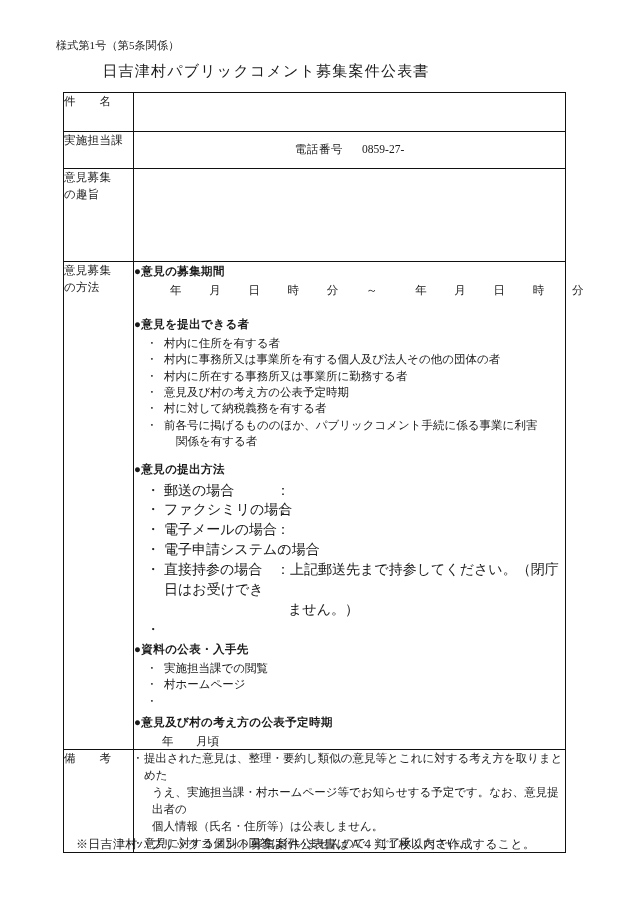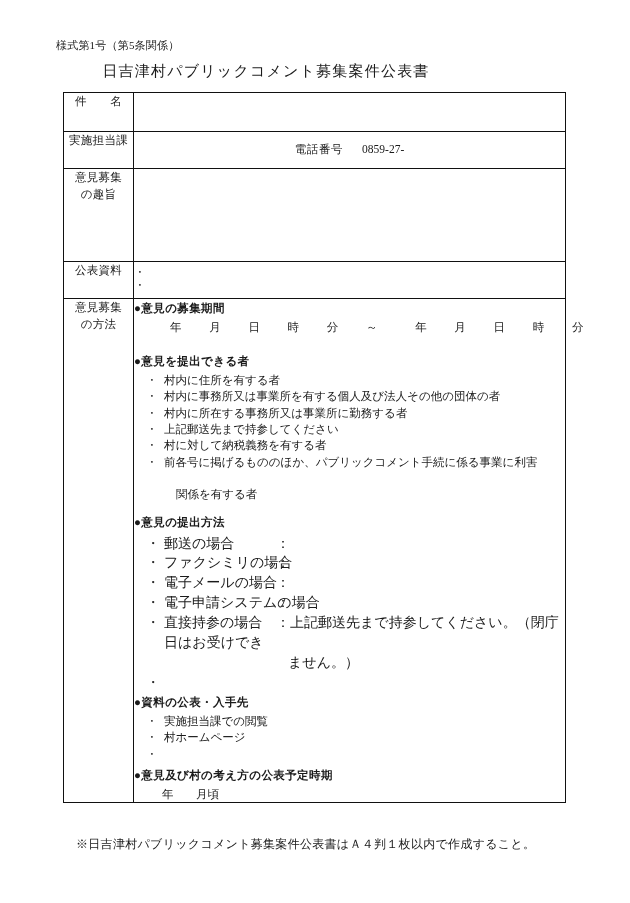--- a/index.html
+++ b/index.html
@@ -47,21 +47,21 @@
     border-collapse: collapse;
     table-layout: fixed;
   }
   table.main-table td {
     border: 1px solid #111;
     vertical-align: top;
     padding: 0;
   }
   td.label-cell {
     width: 70px;
-    text-align: center;
+    text-align: left;
     vertical-align: middle;
     font-size: 11.5px;
     line-height: 1.45;
     letter-spacing: 0.3px;
     padding: 2px 1px;
   }
   td.value-cell {
     padding: 4px 6px 4px 8px;
     font-size: 11.5px;
     line-height: 1.5;
@@ -130,21 +130,20 @@
     position: absolute;
     left: 0;
     top: 0;
   }
   ul.plain-list li.wrap {
     white-space: normal;
   }
   ul.plain-list li .cont {
     display: block;
     padding-left: 12px;
-    margin-top: 16px;
   }
   ul.plain-list li.empty {
     height: 13px;
   }
 
   ul.method-list {
     list-style: none;
     margin: 0 0 2px 0;
     padding: 0 0 0 12px;
   }
@@ -243,29 +242,20 @@
       </tr>
 
       <tr class="row-shushi">
         <td class="label-cell">
           <div>意見募集</div>
           <div>の趣旨</div>
         </td>
         <td class="value-cell"></td>
       </tr>
 
-      <tr class="row-shiryo">
-        <td class="label-cell">公表資料</td>
-        <td class="value-cell">
-          <div class="bullet-dots">
-            <div class="dot-line"></div>
-            <div class="dot-line"></div>
-          </div>
-        </td>
-      </tr>
 
       <tr>
         <td class="label-cell">
           <div>意見募集</div>
           <div>の方法</div>
         </td>
         <td class="method-cell">
 
           <div class="sec-head tight">●意見の募集期間</div>
           <div class="period-line">
@@ -280,21 +270,21 @@
             <span class="period-unit">日</span>
             <span class="period-unit">時</span>
             <span class="period-unit">分</span>
           </div>
 
           <div class="sec-head">●意見を提出できる者</div>
           <ul class="plain-list">
             <li>村内に住所を有する者</li>
             <li>村内に事務所又は事業所を有する個人及び法人その他の団体の者</li>
             <li>村内に所在する事務所又は事業所に勤務する者</li>
-            <li>上記郵送先まで持参してください</li>
+            <li>意見及び村の考え方の公表予定時期</li>
             <li>村に対して納税義務を有する者</li>
             <li class="wrap">
               <span>前各号に掲げるもののほか、パブリックコメント手続に係る事業に利害</span>
               <span class="cont">関係を有する者</span>
             </li>
           </ul>
 
           <div class="spacer-sm"></div>
 
           <div class="sec-head">●意見の提出方法</div>
@@ -330,19 +320,32 @@
           <div class="spacer-xs"></div>
 
           <div class="sec-head">●意見及び村の考え方の公表予定時期</div>
           <div class="year-line">
             <span>年</span><span class="gap"></span><span>月頃</span>
           </div>
 
         </td>
       </tr>
 
+      <tr class="row-bikou">
+        <td class="label-cell">備　　考</td>
+        <td class="bikou-cell">
+          <div class="bikou-item">
+            <span>提出された意見は、整理・要約し類似の意見等とこれに対する考え方を取りまとめた</span>
+            <span class="cont">うえ、実施担当課・村ホームページ等でお知らせする予定です。なお、意見提出者の</span>
+            <span class="cont">個人情報（氏名・住所等）は公表しません。</span>
+          </div>
+          <div class="bikou-item">
+            <span>意見に対する個別の回答は行いませんので、ご了承ください。</span>
+          </div>
+        </td>
+      </tr>
 
     </tbody>
   </table>
 
   <div class="footer-note">※日吉津村パブリックコメント募集案件公表書はＡ４判１枚以内で作成すること。</div>
 
 </div>
 
 </body></html>

